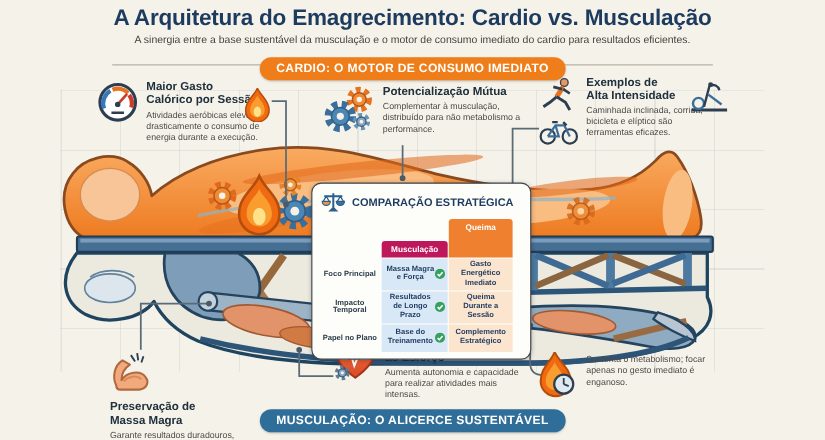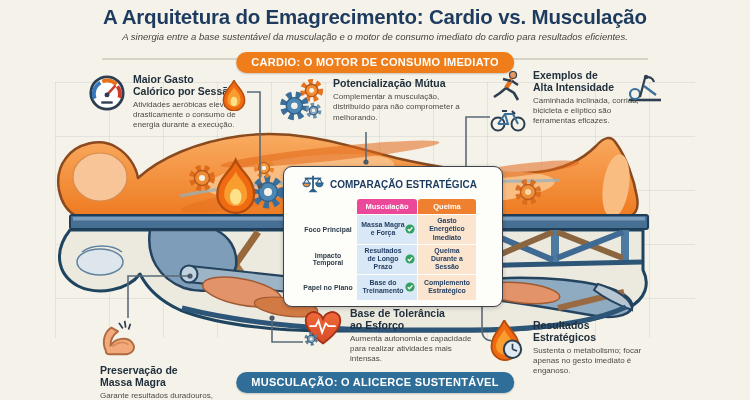--- a/index.html
+++ b/index.html
@@ -14,48 +14,48 @@
       repeating-linear-gradient(to right, rgba(100,120,140,.12) 0 1px, transparent 1px 54px),
       repeating-linear-gradient(to bottom, rgba(100,120,140,.12) 0 1px, transparent 1px 54px);
   }
   .figure-svg{position:absolute; left:0; top:0; z-index:1;}
   .hdr-title{
     position:absolute; top:5px; left:0; right:0; z-index:3; text-align:center;
     font-size:20.5px; font-weight:bold; color:#1d3a5f; letter-spacing:-.2px;
   }
   .hdr-sub{
     position:absolute; top:31px; left:0; right:0; z-index:3; text-align:center;
-    font-size:9.5px; color:#45433d;font-style:italic;
+    font-size:9.5px; color:#45433d;
   }
   .pill{
     position:absolute; left:50%; transform:translateX(-50%); z-index:5;
     color:#fff; font-weight:bold; font-size:11px; letter-spacing:.3px;
     padding:4px 15px 5px; border-radius:14px; white-space:nowrap;
     box-shadow:0 1px 2px rgba(0,0,0,.2);
   }
   .pill-cardio{top:52px; background:#ee7d1a;}
   .pill-musc{top:372px; background:#2e6e99;}
 
   .callout{position:absolute; display:flex; gap:7px; align-items:flex-start; z-index:4;}
   .icon-col{flex:0 0 auto; display:flex; flex-direction:column; align-items:center; gap:5px;}
   .c-text{display:flex; flex-direction:column;justify-content:center;}
   .c-title{font-size:10.5px; font-weight:bold; color:#20303c; line-height:1.12; white-space:pre-line;}
   .c-body{font-size:8px; color:#4c4a45; line-height:1.3; margin-top:2px;}
   .accent-abs{position:absolute; z-index:4;}
 
   .cmp-card{
     position:absolute; left:283px; top:166px; width:186px; z-index:6;
     background:#fdfdfa; border:1.5px solid #3e4248; border-radius:9px;
-    padding:5px 16px 6px; box-shadow:0 1px 4px rgba(0,0,0,.22);
+    padding:5px 6px 6px; box-shadow:0 1px 4px rgba(0,0,0,.22);
   }
   .cmp-head{display:flex; align-items:center; gap:6px; margin:1px 0 4px 2px;}
   .cmp-title{font-size:10px; font-weight:bold; color:#1d3a5f;}
   .cmp-grid{display:grid; grid-template-columns:56px 60px 58px; gap:1px;}
   .hc{padding:3px 2px; color:#fff; font-weight:bold; text-align:center; font-size:7.5px; border-radius:3px 3px 0 0;}
-  .hc-m{background:#ec4899;} .hc-c{background:#ef8030;}
+  .hc-m{background:#be185d;margin-top:20px;} .hc-c{background:#ef8030;}
   .lc{display:flex; align-items:center; justify-content:center; text-align:center;
       font-size:6.9px; font-weight:bold; color:#2b3b49; padding:2px 1px; min-height:21px;}
   .vc{position:relative; display:flex; align-items:center; justify-content:center; text-align:center;
       font-size:6.9px; font-weight:bold; color:#1d3a5f; min-height:21px; line-height:1.2;}
   .vc-m{background:#d9e8f6; padding:2px 11px 2px 3px;}
   .vc-c{background:#fbe5cf; padding:2px 3px;}
   .vc-m .chk{position:absolute; right:2px; top:50%; transform:translateY(-50%);}
 </style>
 </head>
 <body>
@@ -206,37 +206,37 @@
 Calórico por Sessão</div>
       <div class="c-body">Atividades aeróbicas elevam drasticamente o consumo de energia durante a execução.</div>
     </div>
   </div>
   <svg class="accent-abs" style="left:222px; top:80px;" width="24" height="31" viewBox="0 0 36 46">
     <path d="M 18,0 C 22,10 34,16 34,30 A 16,16 0 1,1 2,30 C 2,16 14,10 18,0 Z" fill="#ef6a10" stroke="#b34d0c" stroke-width="2"></path>
     <path d="M 18,10 C 20,16 28,20 28,30 A 10,10 0 1,1 8,30 C 8,20 16,16 18,10 Z" fill="#f99d2f"></path>
     <ellipse cx="18" cy="32" rx="5" ry="7" fill="#fde289"></ellipse>
   </svg>
 
-  <div class="callout" style="left:280px; top:78px;">
+  <div class="callout" style="left:295px; top:78px;">
     <div class="icon-col">
       <svg width="46" height="46" viewBox="0 0 48 48">
         <circle cx="33" cy="13" r="9" fill="none" stroke="#e8731f" stroke-width="6" stroke-dasharray="4.4 3.4"></circle>
         <circle cx="33" cy="13" r="6.5" fill="#ef8c33" stroke="#b5561a" stroke-width="1.4"></circle>
         <circle cx="33" cy="13" r="2.6" fill="#f5f2e9"></circle>
         <circle cx="15" cy="29" r="11.5" fill="none" stroke="#3a6f9c" stroke-width="7" stroke-dasharray="5.2 4"></circle>
         <circle cx="15" cy="29" r="8.5" fill="#4c87b4" stroke="#2d5f8a" stroke-width="1.4"></circle>
         <circle cx="15" cy="29" r="3.4" fill="#f5f2e9"></circle>
         <circle cx="35" cy="34" r="6" fill="none" stroke="#6b93b2" stroke-width="4.5" stroke-dasharray="3.4 2.8"></circle>
         <circle cx="35" cy="34" r="4.4" fill="#8aa5ba" stroke="#2d5f8a" stroke-width="1.2"></circle>
         <circle cx="35" cy="34" r="1.8" fill="#f5f2e9"></circle>
       </svg>
     </div>
     <div class="c-text" style="width:130px;">
       <div class="c-title">Potencialização Mútua</div>
-      <div class="c-body">Complementar à musculação, distribuído para não comprometer a melhorando.</div>
+      <div class="c-body">Complementar à musculação, distribuído para não metabolismo a performance.</div>
     </div>
   </div>
 
   <div class="callout" style="left:490px; top:70px;">
     <div class="icon-col" style="width:36px;">
       <svg width="32" height="32" viewBox="0 0 32 32">
         <circle cx="21" cy="5" r="3.5" fill="#e8975f" stroke="#2d3e50" stroke-width="1.2"></circle>
         <path d="M 20,9 L 14,18" stroke="#e8731f" stroke-width="4.5" fill="none"></path>
         <path d="M 20,11 L 26,15 M 19,11 L 11,9" stroke="#2d3e50" stroke-width="2.4" fill="none"></path>
         <path d="M 14,18 L 22,23 L 26,30 M 14,18 L 8,23 L 2,27" stroke="#2d3e50" stroke-width="2.6" fill="none"></path>
@@ -305,22 +305,20 @@
   <div class="callout" style="left:488px; top:320px;">
     <div class="icon-col">
       <svg width="38" height="42" viewBox="0 0 40 46">
         <path d="M 17,0 C 21,10 33,16 33,29 A 15,15 0 1,1 3,29 C 3,16 13,10 17,0 Z" fill="#ef6a10" stroke="#b34d0c" stroke-width="2"></path>
         <path d="M 17,10 C 19,16 26,20 26,29 A 9,9 0 1,1 8,29 C 8,20 15,16 17,10 Z" fill="#f99d2f"></path>
         <circle cx="26" cy="32" r="9.5" fill="#dfe9f0" stroke="#2d3e50" stroke-width="2.2"></circle>
         <path d="M 26,32 L 26,26 M 26,32 L 31,34" stroke="#2d3e50" stroke-width="1.8" fill="none"></path>
       </svg>
     </div>
     <div class="c-text" style="width:120px;">
-      <div class="c-title">Resultados
-Estratégicos</div>
       <div class="c-body">Sustenta o metabolismo; focar apenas no gesto imediato é enganoso.</div>
     </div>
   </div>
 
   <div class="cmp-card">
     <div class="cmp-head">
       <svg width="22" height="22" viewBox="0 0 24 24">
         <line x1="12" y1="3" x2="12" y2="17" stroke="#2d5f8a" stroke-width="2"></line>
         <line x1="3" y1="6" x2="21" y2="6" stroke="#2d5f8a" stroke-width="2"></line>
         <path d="M 5,6 L 2,11 M 5,6 L 8,11 M 19,6 L 16,11 M 19,6 L 22,11" stroke="#2d5f8a" stroke-width="1.2" fill="none"></path>

